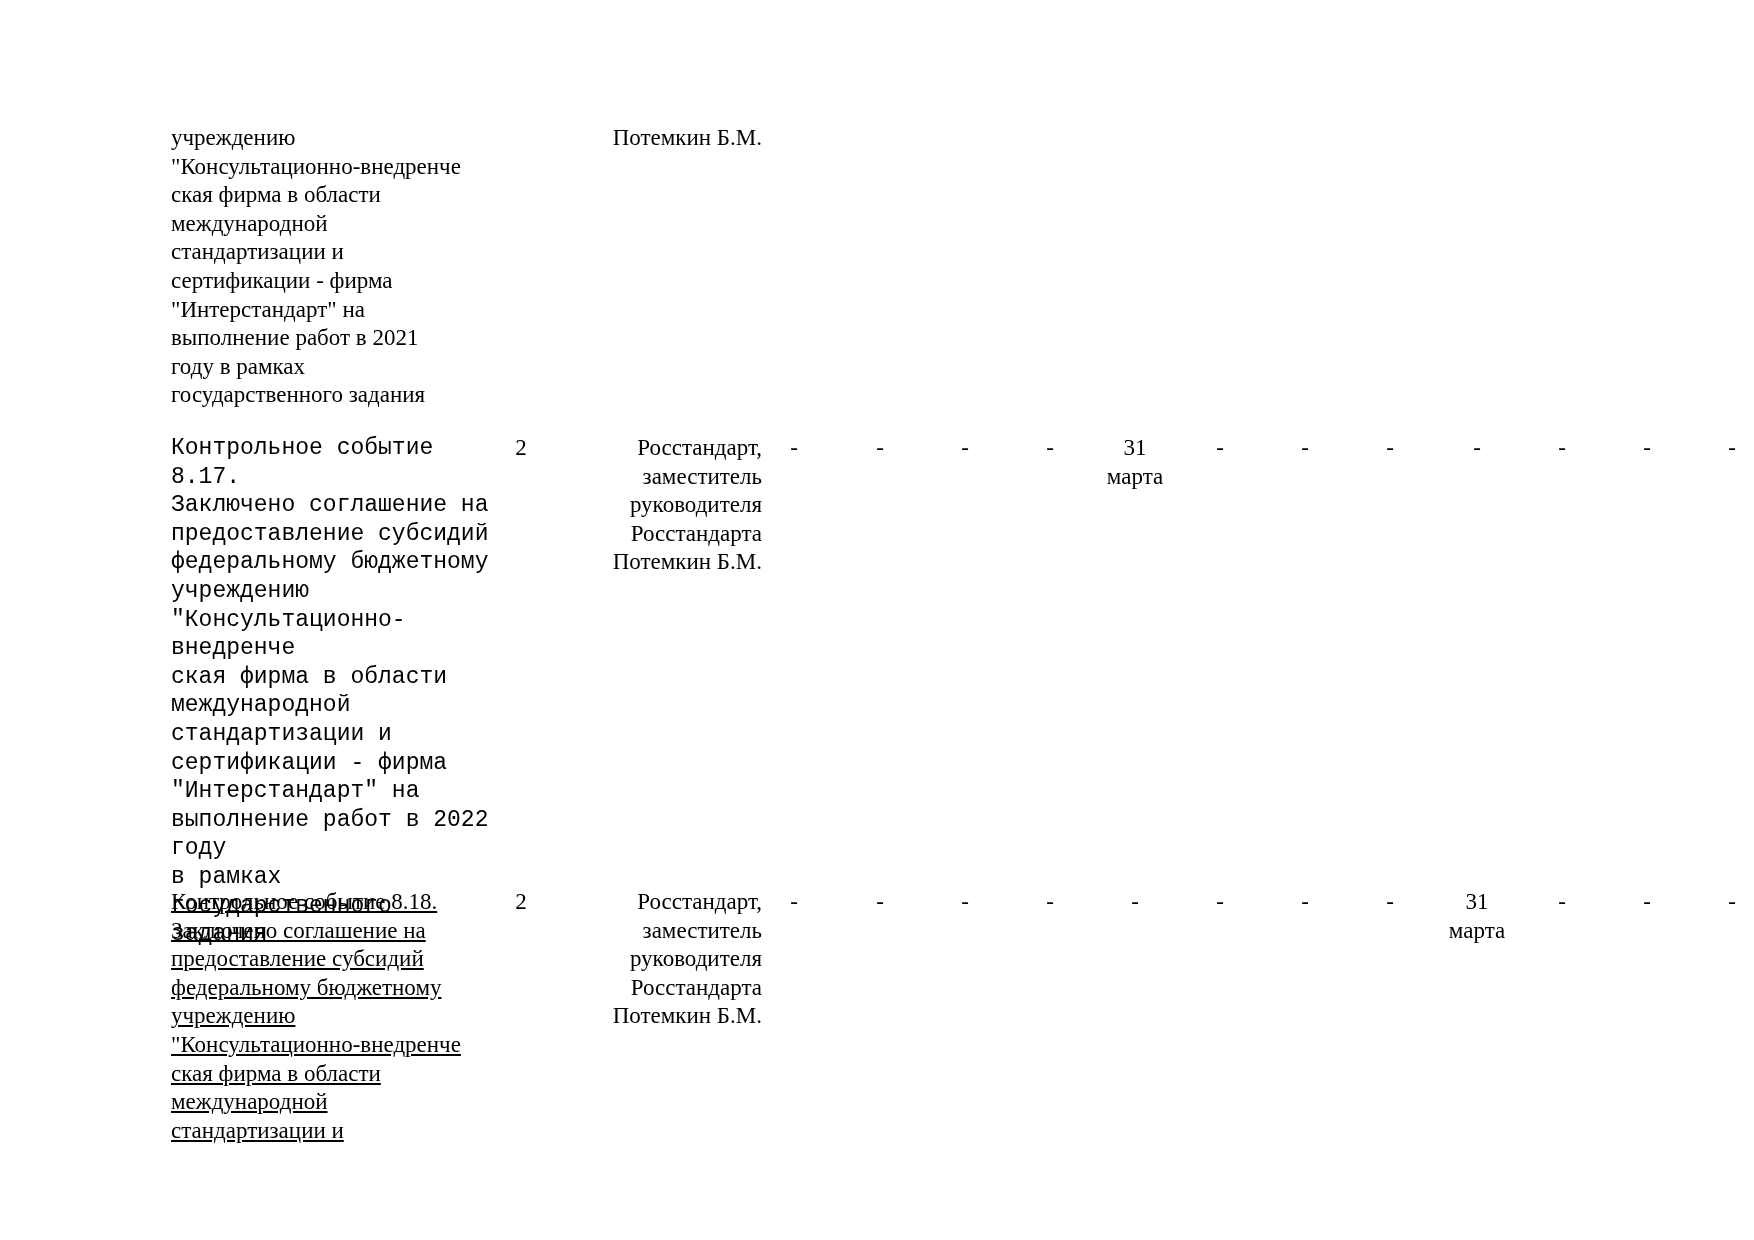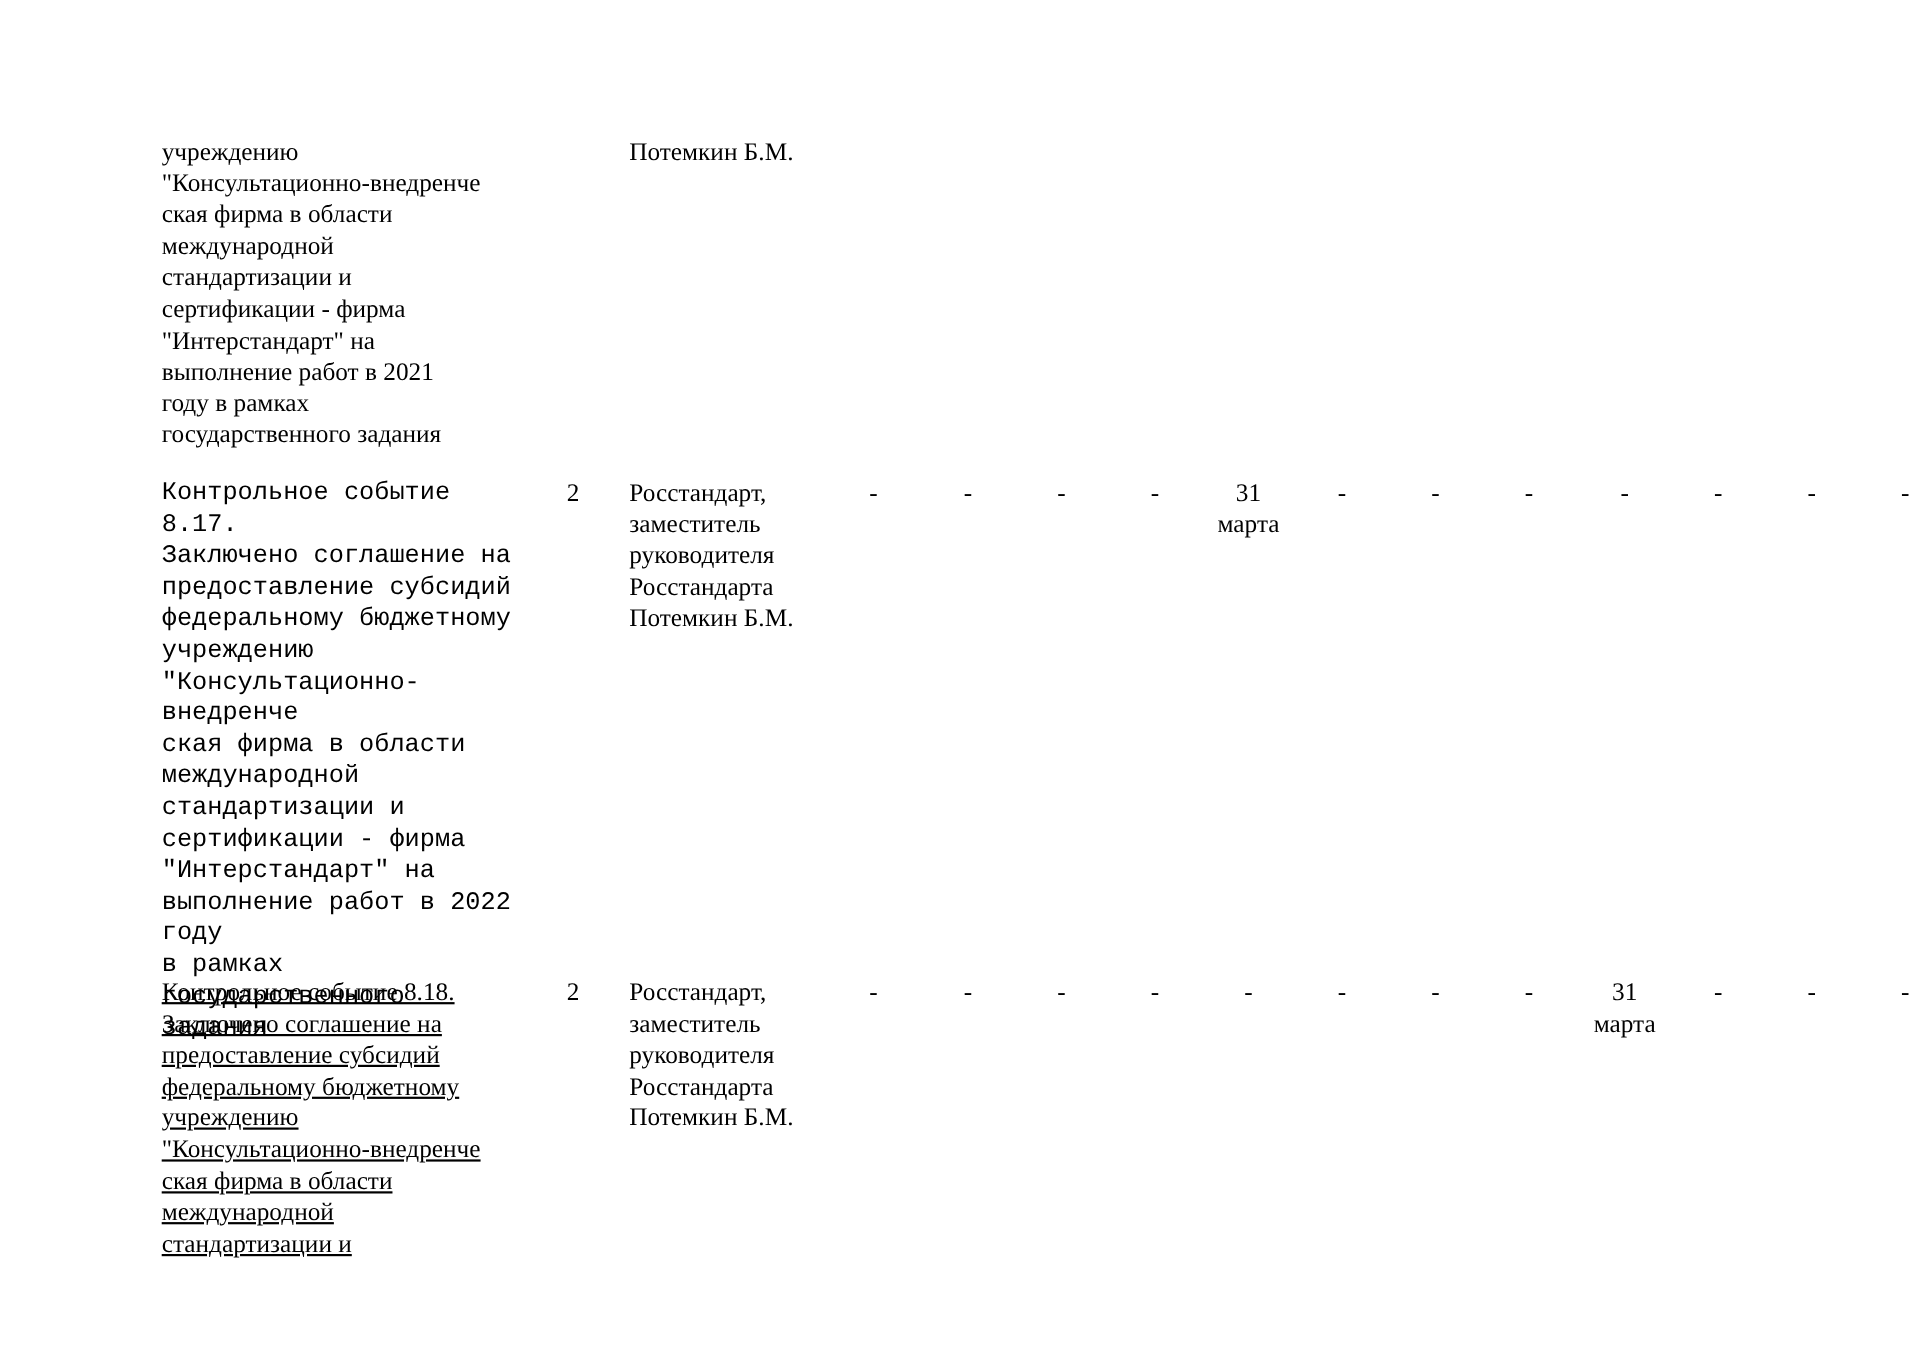--- a/index.html
+++ b/index.html
@@ -18,28 +18,29 @@
     line-height: 28.6px;
     color: #000000;
   }
   .abs {
     position: absolute;
     white-space: pre-line;
   }
   .event-col {
     width: 340px;
     text-align: left;
+    margin-left: 24px;
   }
   .num-col {
     width: 60px;
     text-align: center;
   }
   .exec-col {
     width: 190px;
-    text-align: left;
+    text-align: right;
   }
   .val-cell {
     width: 90px;
     text-align: center;
   }
 </style>
 </head>
 <body>
 
 <div id="document-page">

